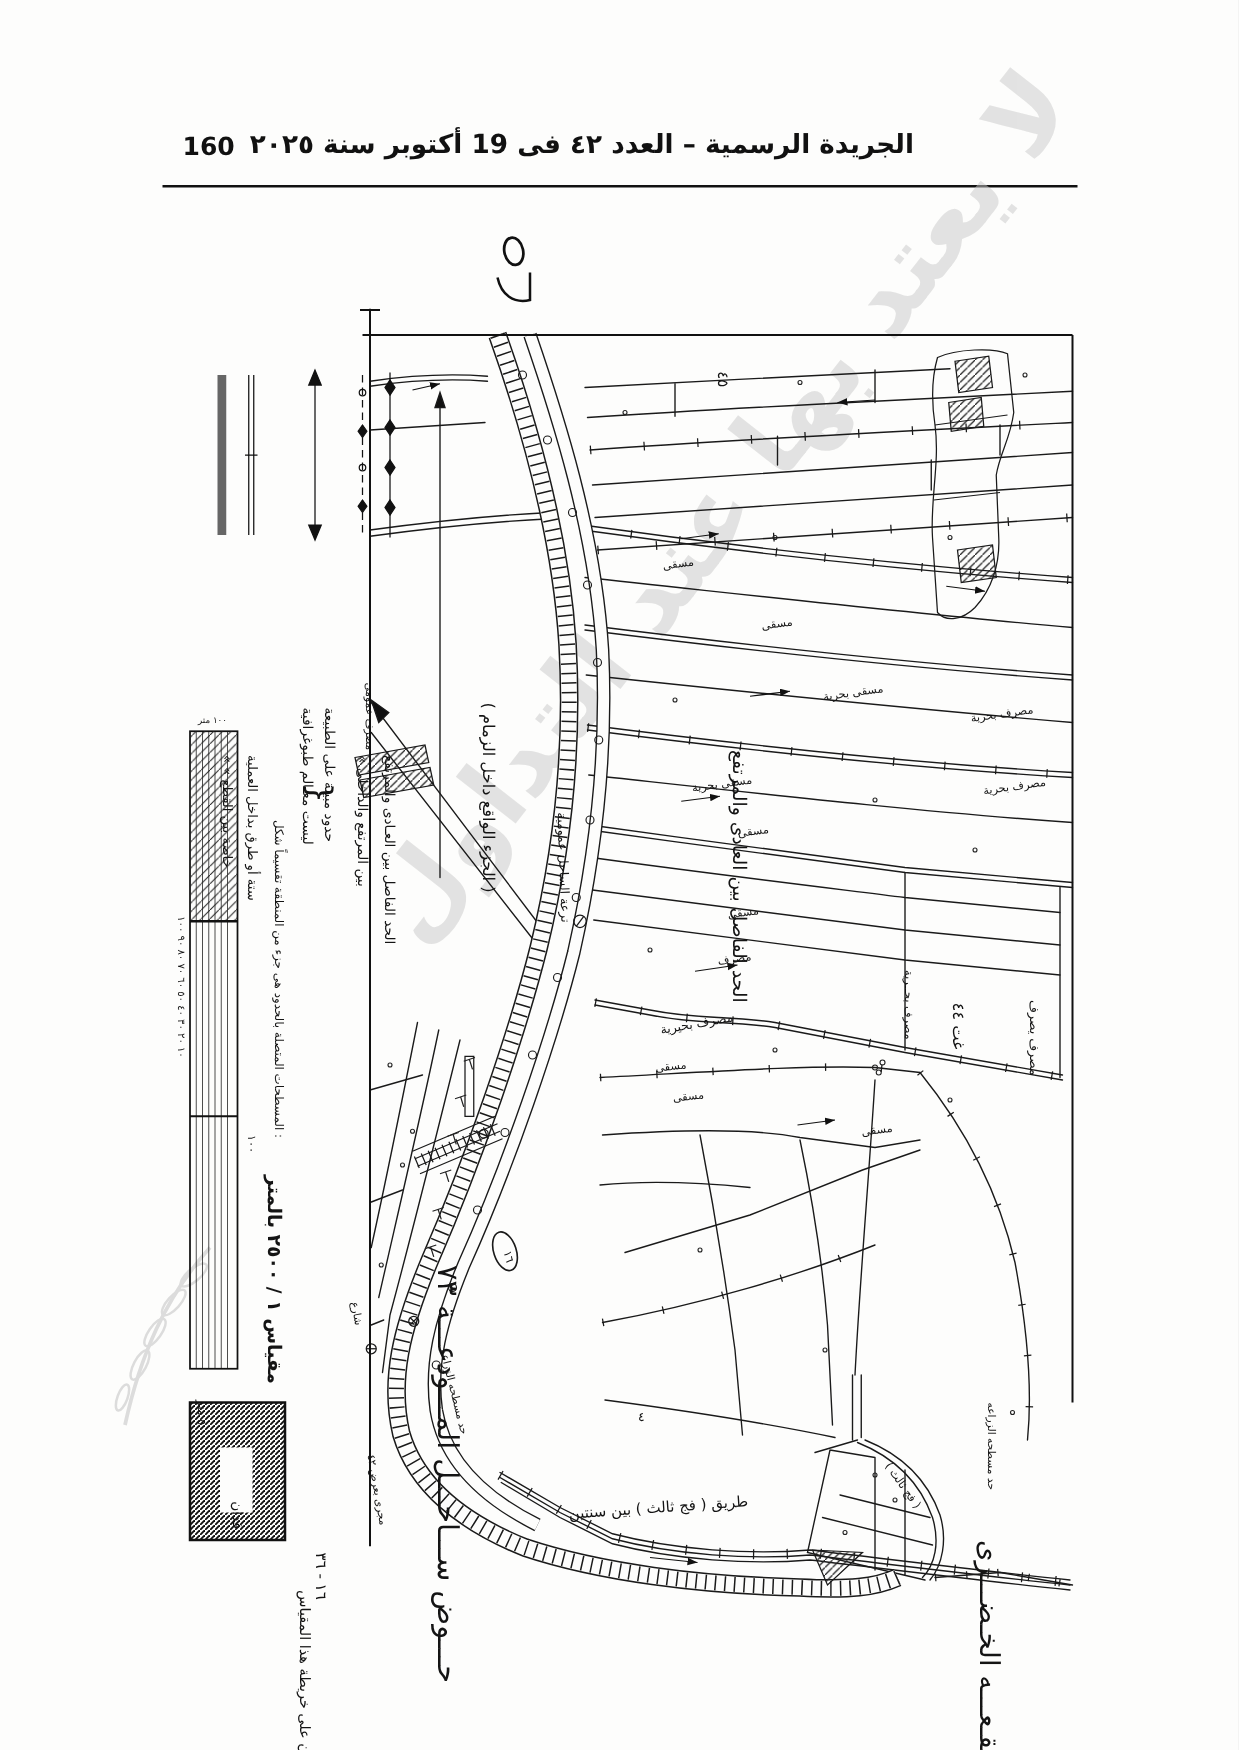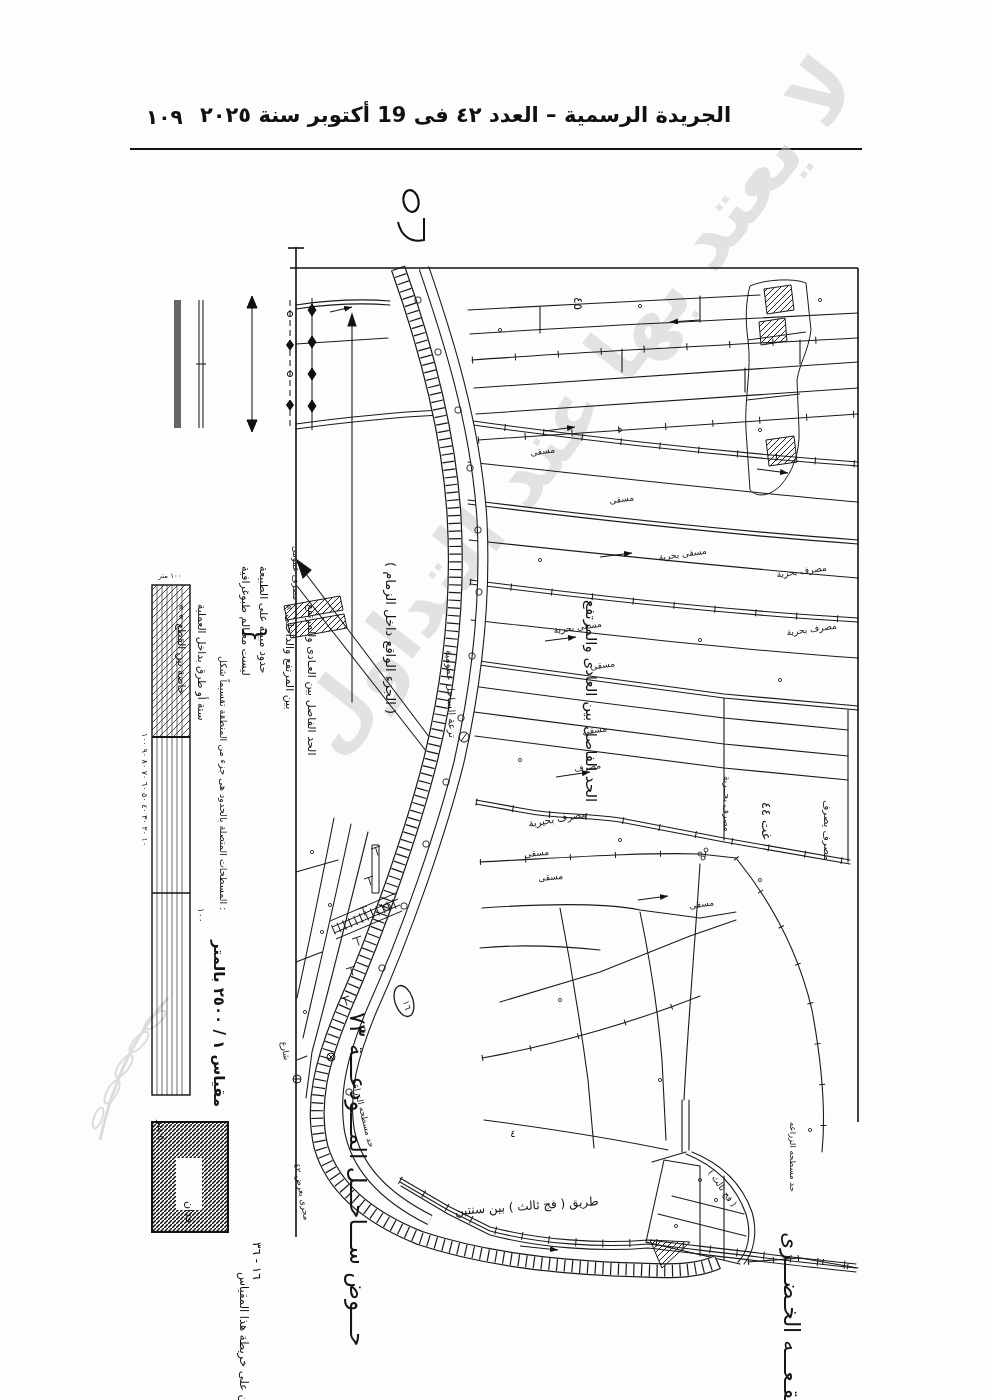--- a/index.html
+++ b/index.html
@@ -9,21 +9,21 @@
              font-size:21px;font-weight:bold;letter-spacing:.2px;}
   .hdr-page{position:absolute;top:105px;left:146px;font-size:20px;font-weight:bold;}
   .hdr-rule{position:absolute;top:148px;left:130px;width:732px;height:2px;background:#111;}
   svg{position:absolute;top:0;left:0;}
   svg text{font-family:"DejaVu Sans",sans-serif;}
 </style>
 </head>
 <body>
 
 <div class="page">
-  <div class="hdr-page">١٠٩</div>
+  <div class="hdr-page">160</div>
   <div class="hdr-title">الجريدة الرسمية – العدد ٤٢ فى 19 أكتوبر سنة ٢٠٢٥</div>
   <div class="hdr-rule"></div>
 
   <svg width="991" height="1400" viewBox="0 0 991 1400">
     <defs>
       <pattern id="hatch" width="6" height="6" patternUnits="userSpaceOnUse">
         <path d="M0,6 L6,0" stroke="#222" stroke-width="1"></path>
       </pattern>
       <pattern id="hatchDense" width="4" height="4" patternUnits="userSpaceOnUse">
         <path d="M0,4 L4,0" stroke="#111" stroke-width="1.5"></path>

